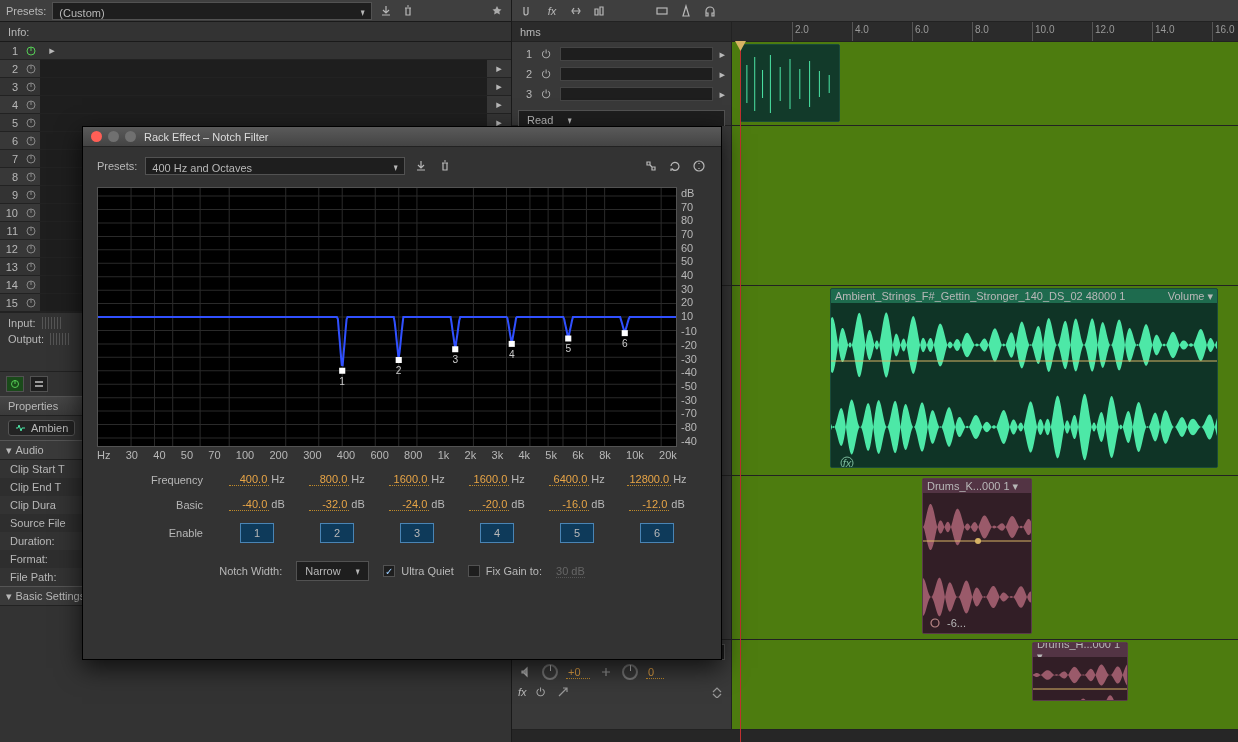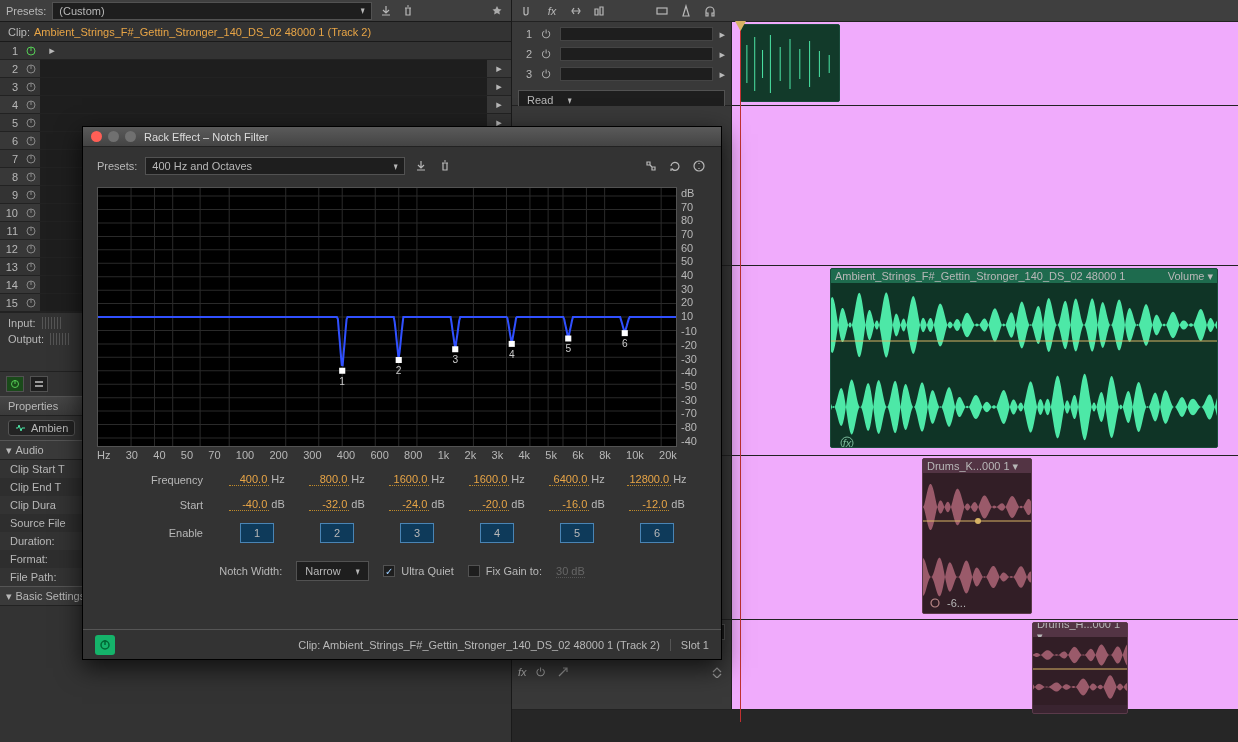--- a/index.html
+++ b/index.html
@@ -9,21 +9,21 @@
     --blue:#3050ff; --wave1:#4de8a7; --wave2:#9a5a6a; --ruler:#4a4a4a;
     --row-alt:#383838; --green-btn:#15b36a;
   }
   *{box-sizing:border-box;font-family:Helvetica,Arial,sans-serif;font-size:11px;color:var(--text);-webkit-user-select:none;user-select:none}
   body{margin:0;background:var(--bg);width:1238px;height:742px;overflow:hidden;position:relative}
 
   
   .rack{position:absolute;left:0;top:0;width:512px;height:742px;background:var(--panel);border-right:1px solid var(--border-dk)}
   .rack-hdr{height:22px;display:flex;align-items:center;gap:6px;padding:0 6px;background:var(--mid);border-bottom:1px solid var(--border-dk)}
   .rack-hdr label{color:var(--text)}
-  .preset-sel{flex:0 0 320px;height:18px;background:var(--dark);border:1px solid var(--border);display:flex;align-items:center;padding:7px 6px;justify-content:space-between}
+  .preset-sel{flex:0 0 320px;height:18px;background:var(--dark);border:1px solid var(--border);display:flex;align-items:flex-end;padding:0 6px;justify-content:space-between}
   .ico{width:16px;height:16px;display:inline-flex;align-items:center;justify-content:center;color:var(--text);cursor:pointer}
   .ico svg{stroke:currentColor;fill:none;stroke-width:1.2}
   .clip-line{height:20px;display:flex;align-items:center;padding:0 8px;border-bottom:1px solid var(--border-dk)}
   .clip-line span{color:var(--amber)}
   .slot{display:flex;align-items:center;height:18px;border-bottom:1px solid #222}
   .slot .num{width:22px;text-align:right;padding-right:4px;color:var(--text)}
   .slot .pw{width:18px;display:flex;justify-content:center}
   .slot .name{flex:1;padding-left:4px;background:var(--dark);height:17px;display:flex;align-items:center}
   .slot .name.on{outline:1px solid #3678c0}
   .slot .adv{width:24px;display:flex;justify-content:center}
@@ -82,21 +82,21 @@
   .tracks{position:absolute;left:512px;top:0;right:0;bottom:0;background:#262626}
   .trk-tb{height:22px;background:var(--mid);border-bottom:1px solid #222;display:flex;align-items:center;padding:0 8px;gap:8px}
   .ruler{height:20px;background:#2b2b2b;border-bottom:1px solid #222;position:relative;margin-left:220px}
   .ruler .tick{position:absolute;top:0;bottom:0;border-left:1px solid #555}
   .ruler .tlbl{position:absolute;top:2px;font-size:10px;color:#999}
   .playhead{position:absolute;top:0;bottom:0;width:1px;background:#c03030;z-index:20}
   .playhead::before{content:"";position:absolute;top:-1px;left:-5px;width:11px;height:10px;background:#d7b364;clip-path:polygon(0 0,100% 0,50% 100%)}
 
   .lane{display:flex;border-bottom:1px solid #222}
   .lane-hdr{width:220px;background:#393939;border-right:1px solid #222;padding:4px 6px;display:flex;flex-direction:column;gap:4px}
-  .lane-body{flex:1;position:relative;background:#f0abfc}
+  .lane-body{flex:1;position:relative;background:#4d7c0f}
   .mini-row{display:flex;align-items:center;gap:6px}
   .mini-row .n{width:14px;text-align:right}
   .sq{width:16px;height:16px;border:1px solid #555;background:#1a1a1a;display:flex;align-items:center;justify-content:center;cursor:pointer;font-size:9px}
   .knob{width:16px;height:16px;border-radius:50%;border:2px solid #777;position:relative}
   .knob::after{content:"";position:absolute;left:50%;top:-1px;width:1px;height:6px;background:#bbb}
 
   .clip{position:absolute;border-radius:2px;overflow:hidden;border:1px solid #1a4a3a}
   .clip .ch{height:14px;background:#1e6b4e;display:flex;align-items:center;justify-content:space-between;padding:0 4px;font-size:9px;color:#d5f5e5}
   .clip.w1{background:#123a2a}
   .clip.w2{background:#3a2430;border-color:#5a3a4a}
@@ -126,22 +126,21 @@
         </svg>
       </span>
     <span class="spacer"></span>
     <span class="ico">
         <svg width="14" height="14">
           <path d="M7 2l1.5 3 3 .4-2.2 2 0.6 3L7 9l-2.9 1.4.6-3L2.5 5.4l3-.4z" fill="#aaa" stroke="none"></path>
         </svg>
       </span>
   </div>
   <div class="clip-line">
-    <span style="color:var(--text);margin-right:4px">Clip:</span>
-    <span>Ambient_Strings_F#_Gettin_Stronger_140_DS_02 48000 1 (Track 2)</span>
+    <span style="color:var(--text);margin-right:4px">Info:</span>
   </div>
   <div id="slots">
       <div class="slot">
         <span class="num">1</span>
   <span class="pw">
           <svg width="12" height="12">
             <circle cx="6" cy="6" r="4" stroke="#5c5" fill="none"></circle>
             <line x1="6" y1="2" x2="6" y2="6" stroke="#5c5"></line>
           </svg>
         </span>
@@ -411,20 +410,41 @@
           <path d="M7 2L4 12h6z"></path>
         </svg>
       </span>
     <span class="ico">
         <svg width="14" height="14">
           <path d="M3 9V7a4 4 0 0 1 8 0v2M3 9v3h2V9zM11 9v3H9V9z"></path>
         </svg>
       </span>
   </div>
 
+  <div style="display:flex">
+    <div style="width:220px;height:20px;background:#2b2b2b;border-right:1px solid #222;border-bottom:1px solid #222;padding-left:8px;display:flex;align-items:center">hms</div>
+    <div class="ruler" id="ruler" style="flex:1;margin-left:0">
+        <div class="tick" style="left: 60px;"></div>
+        <div class="tlbl" style="left: 63px;">2.0</div>
+        <div class="tick" style="left: 120px;"></div>
+        <div class="tlbl" style="left: 123px;">4.0</div>
+        <div class="tick" style="left: 180px;"></div>
+        <div class="tlbl" style="left: 183px;">6.0</div>
+        <div class="tick" style="left: 240px;"></div>
+        <div class="tlbl" style="left: 243px;">8.0</div>
+        <div class="tick" style="left: 300px;"></div>
+        <div class="tlbl" style="left: 303px;">10.0</div>
+        <div class="tick" style="left: 360px;"></div>
+        <div class="tlbl" style="left: 363px;">12.0</div>
+        <div class="tick" style="left: 420px;"></div>
+        <div class="tlbl" style="left: 423px;">14.0</div>
+        <div class="tick" style="left: 480px;"></div>
+        <div class="tlbl" style="left: 483px;">16.0</div>
+      </div>
+  </div>
 
   <div style="position:relative">
     <div class="playhead" style="left:228px;height:700px"></div>
 
     <div class="lane" style="height:84px">
       <div class="lane-hdr">
         <div class="mini-row">
             <span class="n">1</span>
             <span class="ico">⏻</span>
             <div style="flex:1;height:14px;background:var(--dark);border:1px solid #444"></div>
@@ -568,21 +588,21 @@
             </span>
           <span class="spacer"></span>
           <span class="ico">
               <svg width="12" height="12">
                 <path d="M2 6l4-4 4 4M2 8l4 4 4-4" stroke="#999" fill="none"></path>
               </svg>
             </span>
         </div>
       </div>
       <div class="lane-body">
-        <div class="clip w2" style="left:300px;top:2px;width:96px;height:92px">
+        <div class="clip w2" style="left:300px;top:2px;width:96px;height:59px">
           <div class="ch">
               <span>Drums_H...000 1 ▾</span>
             </div>
           <svg width="96" height="68">
               <rect width="96" height="68" fill="#321e26"></rect>
             <g transform="translate(0,18)">
                 <path id="dh1" d="M0 0 L0 0.4 L1 1 L2 1.6 L3 1.9 L4 2 L5 1.8 L6 1.3 L7 0.6 L8 -0.2 L9 -1.1 L10 -2 L11 -3 L12 -3.8 L13 -4.4 L14 -4.7 L15 -4.8 L16 -4.5 L17 -3.9 L18 -3 L19 -2.1 L20 -1.1 L21 -0.3 L22 0.3 L23 0.7 L24 0.7 L25 0.3 L26 -0.3 L27 -1.1 L28 -2 L29 -2.8 L30 -3.3 L31 -3.6 L32 -3.4 L33 -2.7 L34 -1.6 L35 -0.1 L36 1.6 L37 3.4 L38 5.1 L39 6.6 L40 7.6 L41 8.2 L42 8.1 L43 7.5 L44 6.4 L45 5 L46 3.5 L47 2 L48 0.7 L49 -0.2 L50 -0.6 L51 -0.5 L52 0.2 L53 1.2 L54 2.5 L55 3.9 L56 5.1 L57 5.9 L58 6.2 L59 5.8 L60 4.8 L61 3.1 L62 0.9 L63 -1.5 L64 -4.1 L65 -6.5 L66 -8.4 L67 -9.8 L68 -10.5 L69 -10.4 L70 -9.6 L71 -8.2 L72 -6.4 L73 -4.4 L74 -2.5 L75 -1 L76 0 L77 0.3 L78 0 L79 -1 L80 -2.4 L81 -4.2 L82 -5.9 L83 -7.4 L84 -8.4 L85 -8.6 L86 -8.1 L87 -6.8 L88 -4.7 L89 -2.1 L90 0.9 L91 3.9 L92 6.7 L93 9 L94 10.6 L95 11.3 L96 11.2 L96 -11.2 L95 -11.3 L94 -10.6 L93 -9.0 L92 -6.7 L91 -3.9 L90 -0.9 L89 2.1 L88 4.7 L87 6.8 L86 8.1 L85 8.6 L84 8.4 L83 7.4 L82 5.9 L81 4.2 L80 2.4 L79 1.0 L78 0.0 L77 -0.3 L76 0.0 L75 1.0 L74 2.5 L73 4.4 L72 6.4 L71 8.2 L70 9.6 L69 10.4 L68 10.5 L67 9.8 L66 8.4 L65 6.5 L64 4.1 L63 1.5 L62 -0.9 L61 -3.1 L60 -4.8 L59 -5.8 L58 -6.2 L57 -5.9 L56 -5.1 L55 -3.9 L54 -2.5 L53 -1.2 L52 -0.2 L51 0.5 L50 0.6 L49 0.2 L48 -0.7 L47 -2.0 L46 -3.5 L45 -5.0 L44 -6.4 L43 -7.5 L42 -8.1 L41 -8.2 L40 -7.6 L39 -6.6 L38 -5.1 L37 -3.4 L36 -1.6 L35 0.1 L34 1.6 L33 2.7 L32 3.4 L31 3.6 L30 3.3 L29 2.8 L28 2.0 L27 1.1 L26 0.3 L25 -0.3 L24 -0.7 L23 -0.7 L22 -0.3 L21 0.3 L20 1.1 L19 2.1 L18 3.0 L17 3.9 L16 4.5 L15 4.8 L14 4.7 L13 4.4 L12 3.8 L11 3.0 L10 2.0 L9 1.1 L8 0.2 L7 -0.6 L6 -1.3 L5 -1.8 L4 -2.0 L3 -1.9 L2 -1.6 L1 -1.0 L0 -0.4 Z" fill="#9a5a6a"></path>
               </g>
             <g transform="translate(0,50)">
                 <path id="dh2" d="M0 0 L0 2.8 L1 1.3 L2 -0.2 L3 -1.5 L4 -2.5 L5 -3 L6 -3.2 L7 -3.1 L8 -2.6 L9 -1.9 L10 -1.2 L11 -0.5 L12 0 L13 0.4 L14 0.4 L15 0.2 L16 -0.2 L17 -0.9 L18 -1.6 L19 -2.3 L20 -3.1 L21 -3.8 L22 -4.3 L23 -4.6 L24 -4.6 L25 -4.2 L26 -3.5 L27 -2.5 L28 -1.4 L29 -0.2 L30 0.9 L31 1.8 L32 2.5 L33 2.8 L34 2.7 L35 2.3 L36 1.7 L37 0.9 L38 0.1 L39 -0.6 L40 -1 L41 -1 L42 -0.6 L43 0.2 L44 1.4 L45 2.8 L46 4.4 L47 5.9 L48 7.2 L49 8.1 L50 8.5 L51 8.3 L52 7.6 L53 6.3 L54 4.7 L55 2.8 L56 0.9 L57 -0.9 L58 -2.2 L59 -3.2 L60 -3.5 L61 -3.3 L62 -2.6 L63 -1.5 L64 -0.3 L65 0.8 L66 1.8 L67 2.3 L68 2.2 L69 1.5 L70 0.2 L71 -1.6 L72 -3.7 L73 -6 L74 -8.1 L75 -9.9 L76 -11.2 L77 -11.7 L78 -11.4 L79 -10.4 L80 -8.7 L81 -6.6 L82 -4.2 L83 -1.7 L84 0.4 L85 2.1 L86 3.1 L87 3.4 L88 3 L89 2 L90 0.7 L91 -0.8 L92 -2.3 L93 -3.3 L94 -3.9 L95 -3.7 L96 -2.7 L96 2.7 L95 3.7 L94 3.9 L93 3.3 L92 2.3 L91 0.8 L90 -0.7 L89 -2.0 L88 -3.0 L87 -3.4 L86 -3.1 L85 -2.1 L84 -0.4 L83 1.7 L82 4.2 L81 6.6 L80 8.7 L79 10.4 L78 11.4 L77 11.7 L76 11.2 L75 9.9 L74 8.1 L73 6.0 L72 3.7 L71 1.6 L70 -0.2 L69 -1.5 L68 -2.2 L67 -2.3 L66 -1.8 L65 -0.8 L64 0.3 L63 1.5 L62 2.6 L61 3.3 L60 3.5 L59 3.2 L58 2.2 L57 0.9 L56 -0.9 L55 -2.8 L54 -4.7 L53 -6.3 L52 -7.6 L51 -8.3 L50 -8.5 L49 -8.1 L48 -7.2 L47 -5.9 L46 -4.4 L45 -2.8 L44 -1.4 L43 -0.2 L42 0.6 L41 1.0 L40 1.0 L39 0.6 L38 -0.1 L37 -0.9 L36 -1.7 L35 -2.3 L34 -2.7 L33 -2.8 L32 -2.5 L31 -1.8 L30 -0.9 L29 0.2 L28 1.4 L27 2.5 L26 3.5 L25 4.2 L24 4.6 L23 4.6 L22 4.3 L21 3.8 L20 3.1 L19 2.3 L18 1.6 L17 0.9 L16 0.2 L15 -0.2 L14 -0.4 L13 -0.4 L12 -0.0 L11 0.5 L10 1.2 L9 1.9 L8 2.6 L7 3.1 L6 3.2 L5 3.0 L4 2.5 L3 1.5 L2 0.2 L1 -1.3 L0 -2.8 Z" fill="#9a5a6a"></path>
@@ -745,21 +765,21 @@
     </div>
 
   <div class="params" id="params">
       <div class="lbl">Frequency</div>
       <div><span class="val">400.0</span><span class="unit">Hz</span></div>
       <div><span class="val">800.0</span><span class="unit">Hz</span></div>
       <div><span class="val">1600.0</span><span class="unit">Hz</span></div>
       <div><span class="val">1600.0</span><span class="unit">Hz</span></div>
       <div><span class="val">6400.0</span><span class="unit">Hz</span></div>
       <div><span class="val">12800.0</span><span class="unit">Hz</span></div>
-      <div class="lbl">Start</div>
+      <div class="lbl">Basic</div>
       <div><span class="val">-40.0</span><span class="unit">dB</span></div>
       <div><span class="val">-32.0</span><span class="unit">dB</span></div>
       <div><span class="val">-24.0</span><span class="unit">dB</span></div>
       <div><span class="val">-20.0</span><span class="unit">dB</span></div>
       <div><span class="val">-16.0</span><span class="unit">dB</span></div>
       <div><span class="val">-12.0</span><span class="unit">dB</span></div>
       <div class="lbl">Enable</div>
       <div>
         <div class="en-btn on">1</div>
       </div>
@@ -790,24 +810,13 @@
         <span class="box"></span>
         <span>Ultra Quiet</span>
       </label>
     <label class="chk">
         <span class="box"></span>
         <span>Fix Gain to:</span>
       </label>
     <span style="color:#666;border-bottom:1px dotted #555">30 dB</span>
   </div>
 
-  <div class="dlg-foot">
-    <div class="pw-lg">
-        <svg width="12" height="12">
-          <circle cx="6" cy="6" r="4" stroke="#063" fill="none" stroke-width="1.5"></circle>
-          <line x1="6" y1="1" x2="6" y2="6" stroke="#063" stroke-width="1.5"></line>
-        </svg>
-      </div>
-    <span class="spacer"></span>
-    <span>Clip:  Ambient_Strings_F#_Gettin_Stronger_140_DS_02 48000 1 (Track 2)</span>
-    <span style="border-left:1px solid #555;padding-left:10px">Slot 1</span>
-  </div>
 </div>
 
 </body></html>

